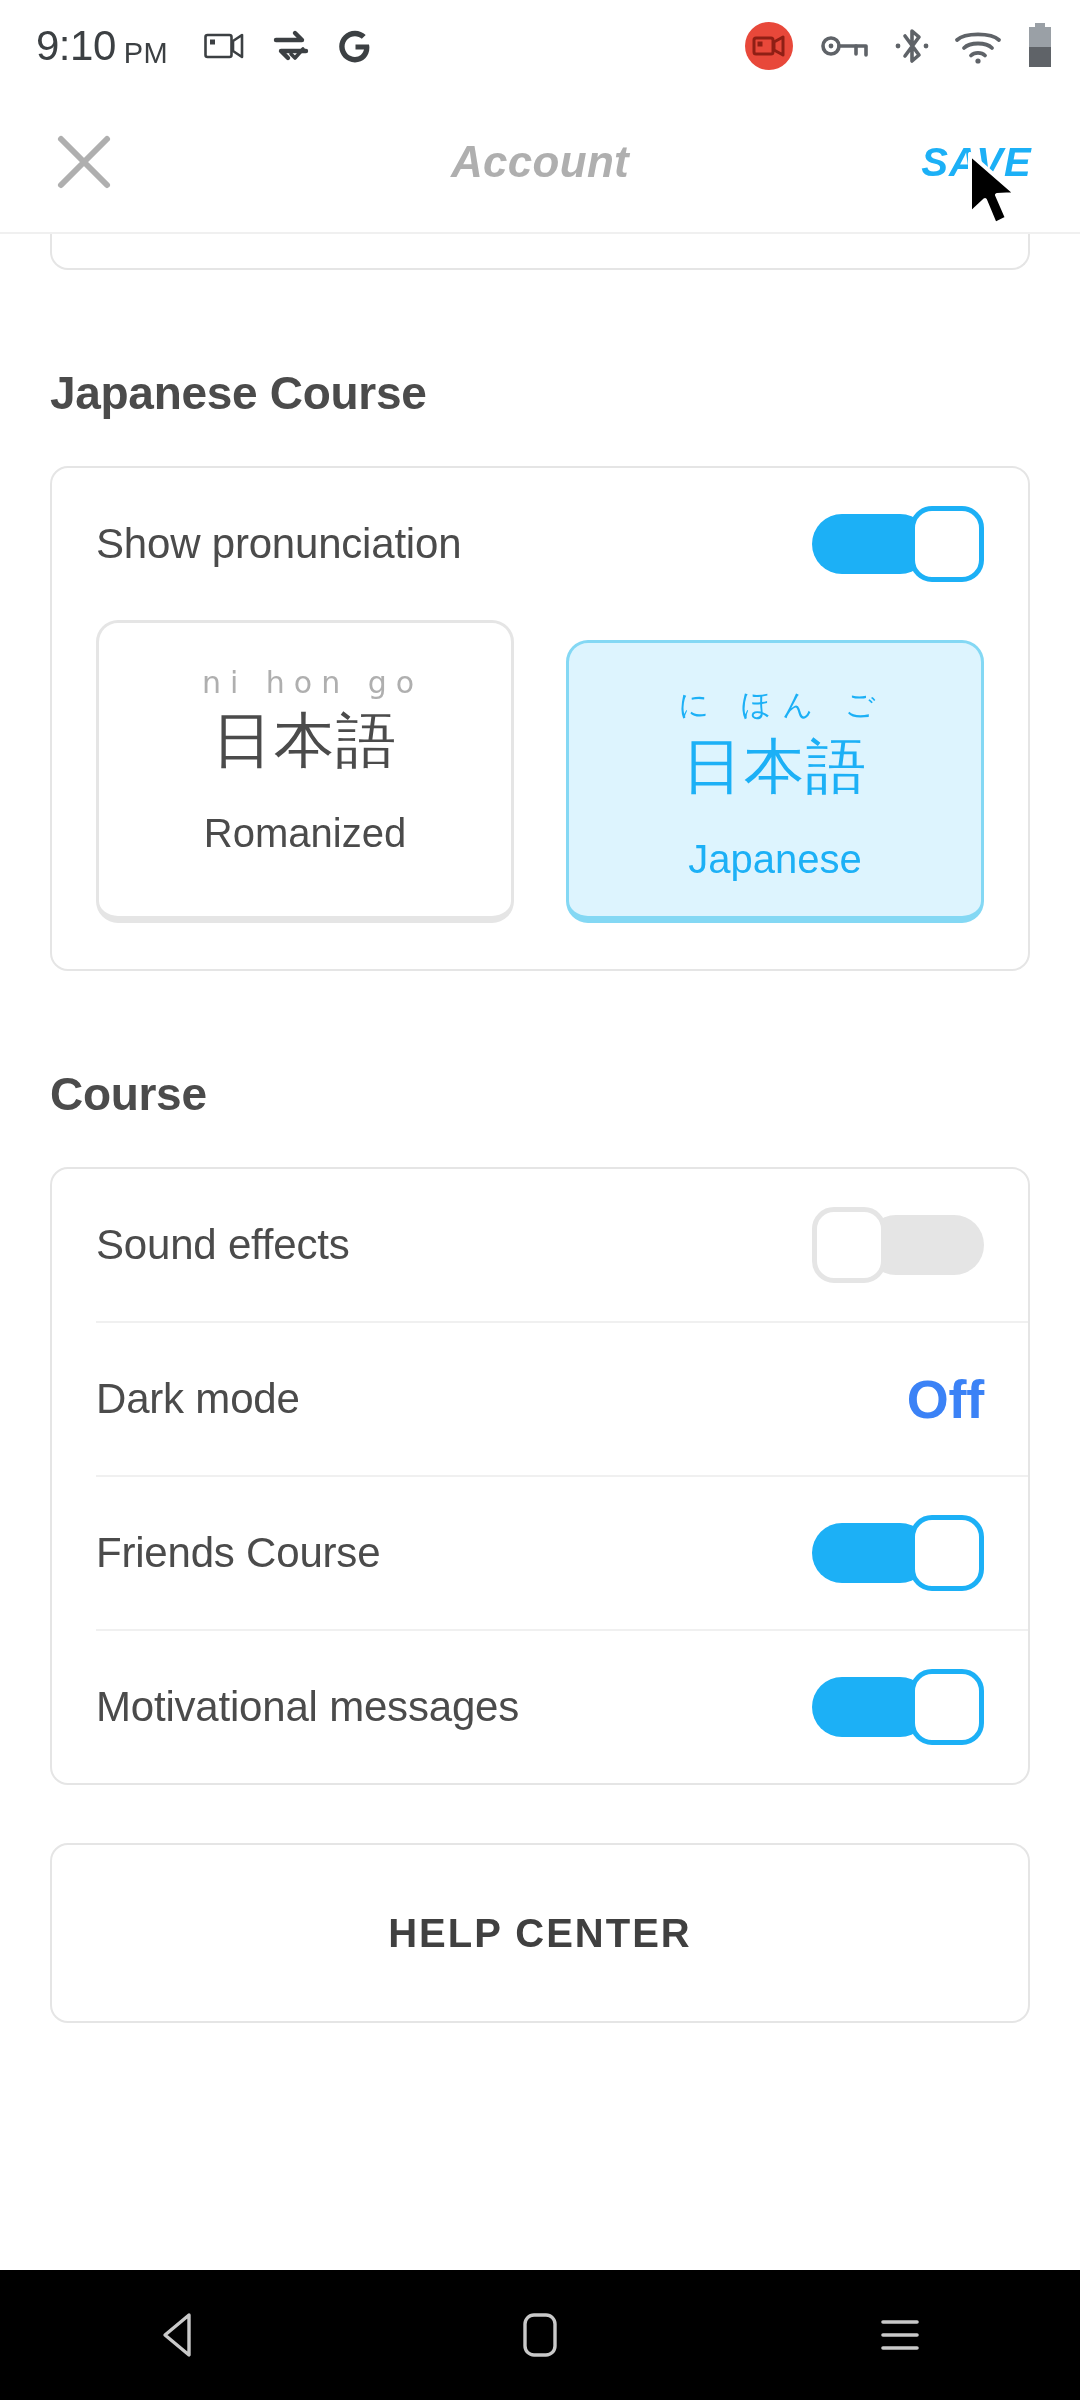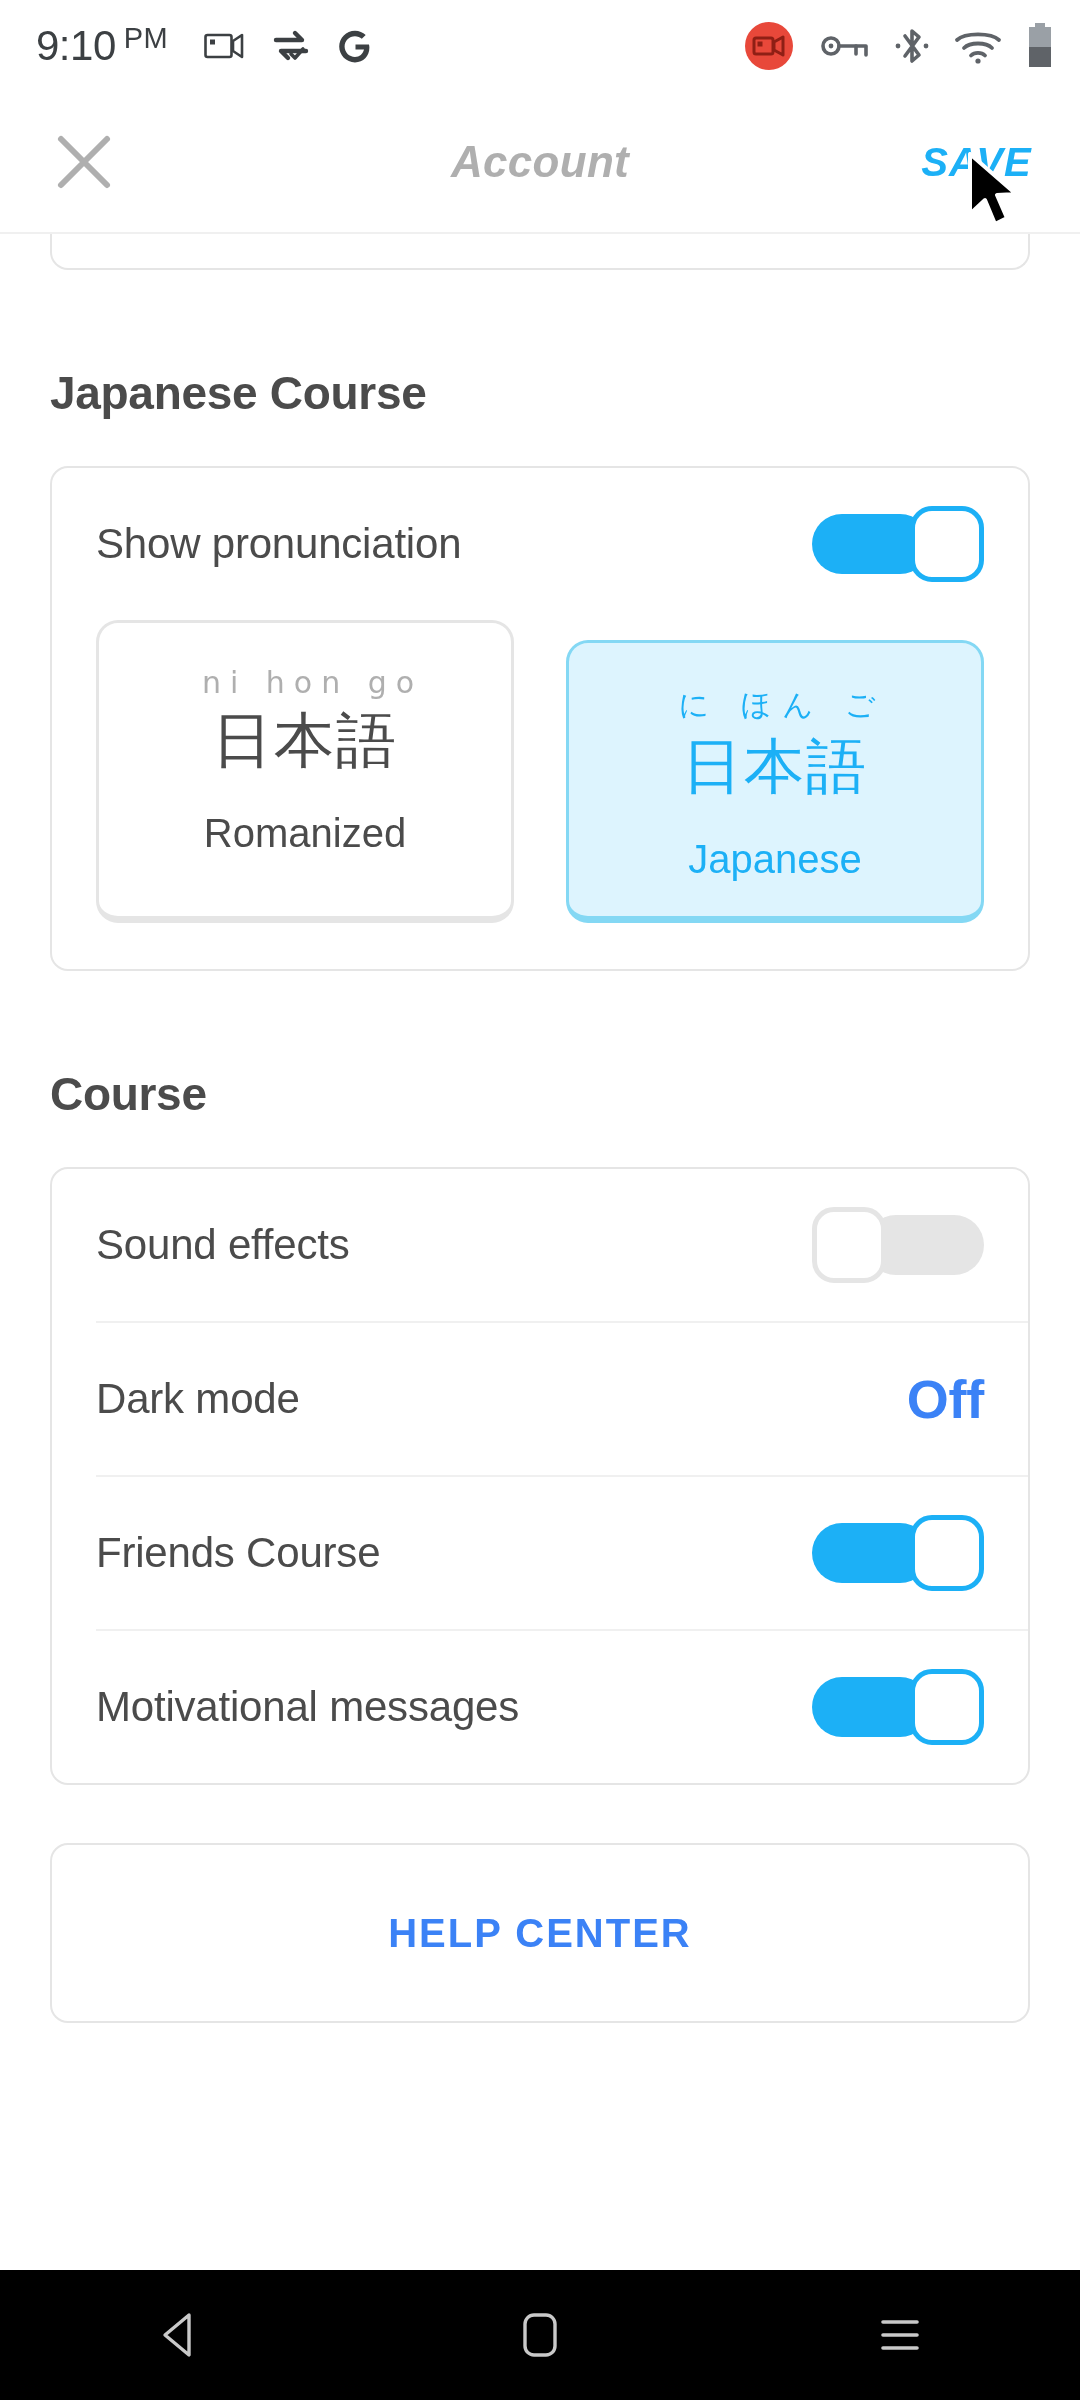--- a/index.html
+++ b/index.html
@@ -12,21 +12,21 @@
   }
 
   
   .statusbar{
     position:absolute; top:0; left:0; width:1080px; height:92px;
     display:flex; align-items:center; padding:0 26px 0 36px;
     background:#ffffff;
   }
   .clock{
     font-size:42px; color:#3c4043; letter-spacing:-0.5px;
-    display:flex; align-items:flex-start; gap:8px;
+    display:flex; align-items:flex-end; gap:8px;
   }
   .clock .ampm{ font-size:29px; letter-spacing:0.5px; }
   .sb-left-icons{ display:flex; align-items:center; gap:28px; margin-left:36px; }
   .sb-right{ margin-left:auto; display:flex; align-items:center; gap:24px; }
   .sb-ico{ display:block; }
 
   
   .header{
     position:absolute; top:92px; left:0; width:1080px; height:142px;
     background:#ffffff; border-bottom:2px solid #f0f0f0;
@@ -118,21 +118,21 @@
   .choice-label{ font-size:40px; color:#4b4b4b; margin-top:36px; }
   .choice.selected .choice-label{ color:#1cb0f6; }
 
   
   .help-card{
     margin-top:58px;
     display:flex; align-items:center; justify-content:center;
     height:180px;
   }
   .help-label{
-    font-size:40px; font-weight:bold; color:#3b82f6; letter-spacing:2px;
+    font-size:40px; font-weight:bold; color:#404040; letter-spacing:2px;
   }
 
   
   .navbar{
     position:absolute; bottom:0; left:0; width:1080px; height:130px;
     background:#000000; display:flex; align-items:center; justify-content:space-around;
   }
   .nav-btn{ width:150px; height:130px; display:flex; align-items:center; justify-content:center; cursor:pointer; }
 
   

